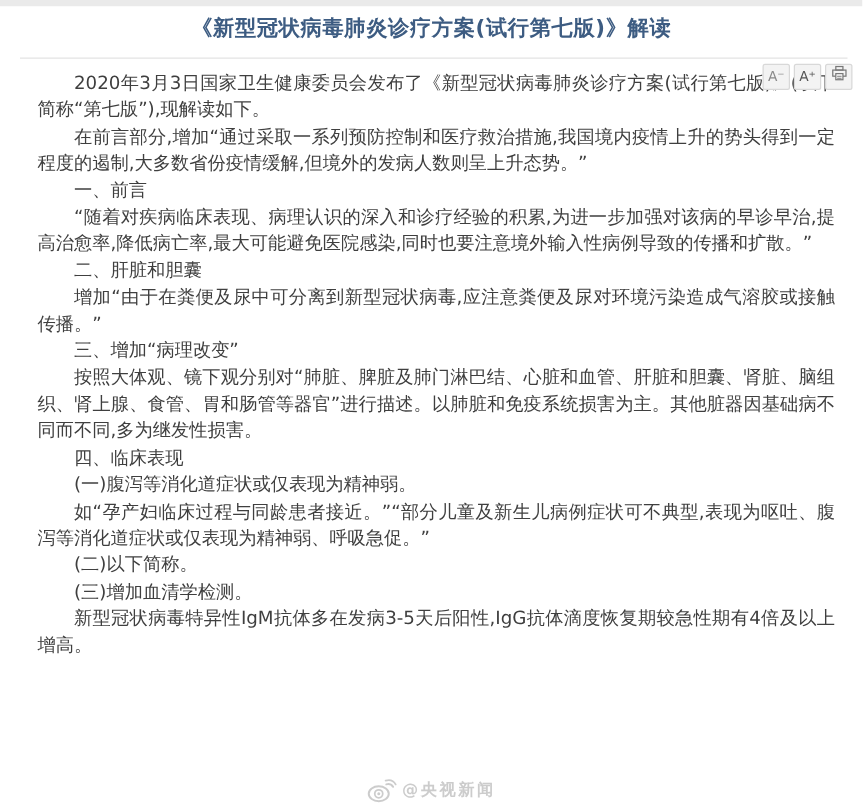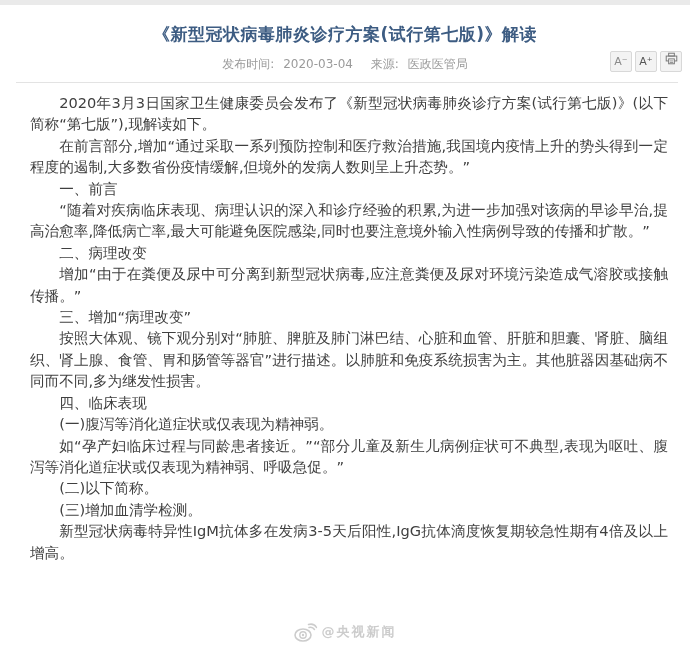--- a/index.html
+++ b/index.html
@@ -10,21 +10,21 @@
     position: relative;
     overflow: hidden;
   }
   .top-strip {
     width: 100%;
     height: 5px;
     background: #eaeaea;
   }
   .article-header {
     position: relative;
-    padding-top: 16px;
+    padding-top: 5px;
   }
   .page-title {
     text-align: center;
     color: #3d5c82;
     font-size: 17px;
     font-weight: bold;
     line-height: 26px;
     letter-spacing: 0.5px;
   }
   .meta-row {
@@ -96,26 +96,20 @@
   }
   .watermark svg { display: block; }
 </style>
 </head>
 <body>
 
 <div class="top-strip"></div>
 
 <div class="article-header">
   <h1 class="page-title">《新型冠状病毒肺炎诊疗方案(试行第七版)》解读</h1>
-  <div class="meta-row">
-    <span class="meta-label">发布时间:</span>
-    <span class="meta-value">2020-03-04</span>
-    <span class="meta-label">来源:</span>
-    <span class="meta-value">医政医管局</span>
-  </div>
   <div class="toolbar">
     <button class="tool-btn">A⁻</button>
     <button class="tool-btn dark">A⁺</button>
     <button class="tool-btn dark">
       <span>
         <svg width="13" height="13" viewBox="0 0 16 16">
           <rect x="4.5" y="1.5" width="7" height="3.5" fill="none" stroke="#777" stroke-width="1.2"></rect>
           <rect x="1.5" y="5" width="13" height="6" fill="none" stroke="#777" stroke-width="1.2"></rect>
           <rect x="4.5" y="8.5" width="7" height="6" fill="#fff" stroke="#777" stroke-width="1.2"></rect>
           <line x1="5.8" y1="11" x2="10.2" y2="11" stroke="#777" stroke-width="1"></line>
@@ -126,21 +120,21 @@
   </div>
 </div>
 
 <hr class="divider">
 
 <div class="article-body">
   <p>2020年3月3日国家卫生健康委员会发布了《新型冠状病毒肺炎诊疗方案(试行第七版)》(以下简称“第七版”),现解读如下。</p>
   <p>在前言部分,增加“通过采取一系列预防控制和医疗救治措施,我国境内疫情上升的势头得到一定程度的遏制,大多数省份疫情缓解,但境外的发病人数则呈上升态势。”</p>
   <p>一、前言</p>
   <p>“随着对疾病临床表现、病理认识的深入和诊疗经验的积累,为进一步加强对该病的早诊早治,提高治愈率,降低病亡率,最大可能避免医院感染,同时也要注意境外输入性病例导致的传播和扩散。”</p>
-  <p>二、病理改变</p>
+  <p>二、肝脏和胆囊</p>
   <p>增加“由于在粪便及尿中可分离到新型冠状病毒,应注意粪便及尿对环境污染造成气溶胶或接触传播。”</p>
   <p>三、增加“病理改变”</p>
   <p>按照大体观、镜下观分别对“肺脏、脾脏及肺门淋巴结、心脏和血管、肝脏和胆囊、肾脏、脑组织、肾上腺、食管、胃和肠管等器官”进行描述。以肺脏和免疫系统损害为主。其他脏器因基础病不同而不同,多为继发性损害。</p>
   <p>四、临床表现</p>
   <p>(一)腹泻等消化道症状或仅表现为精神弱。</p>
   <p>如“孕产妇临床过程与同龄患者接近。”“部分儿童及新生儿病例症状可不典型,表现为呕吐、腹泻等消化道症状或仅表现为精神弱、呼吸急促。”</p>
   <p>(二)以下简称。</p>
   <p>(三)增加血清学检测。</p>
   <p>新型冠状病毒特异性IgM抗体多在发病3-5天后阳性,IgG抗体滴度恢复期较急性期有4倍及以上增高。</p>
 </div>

